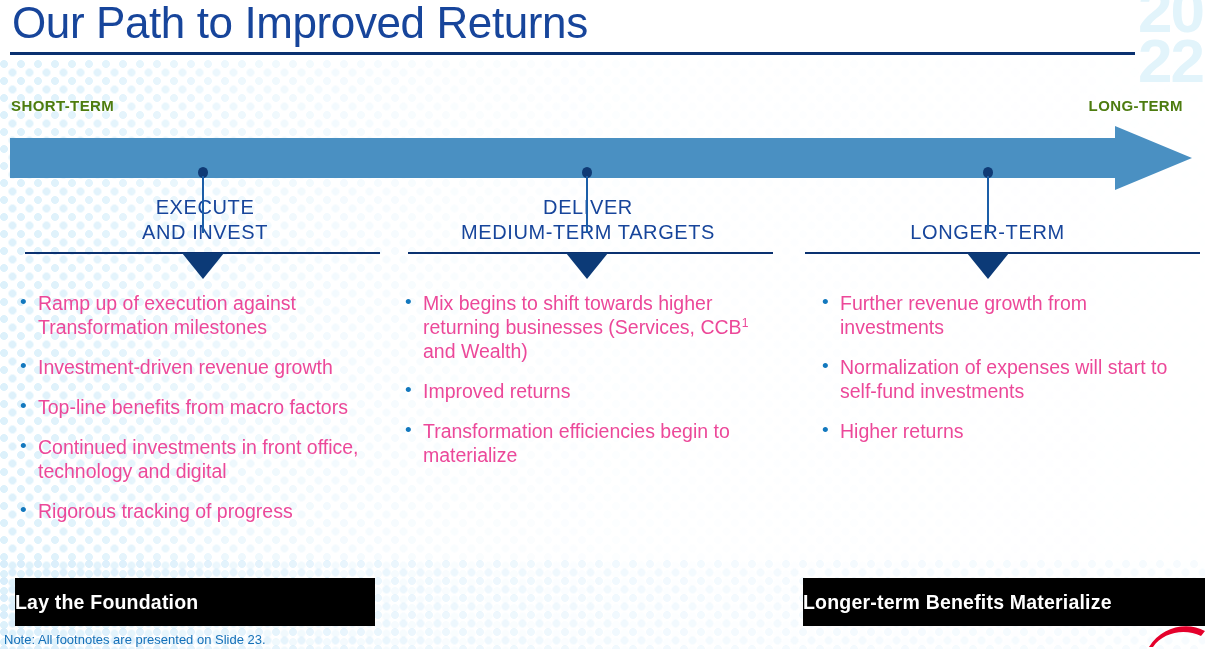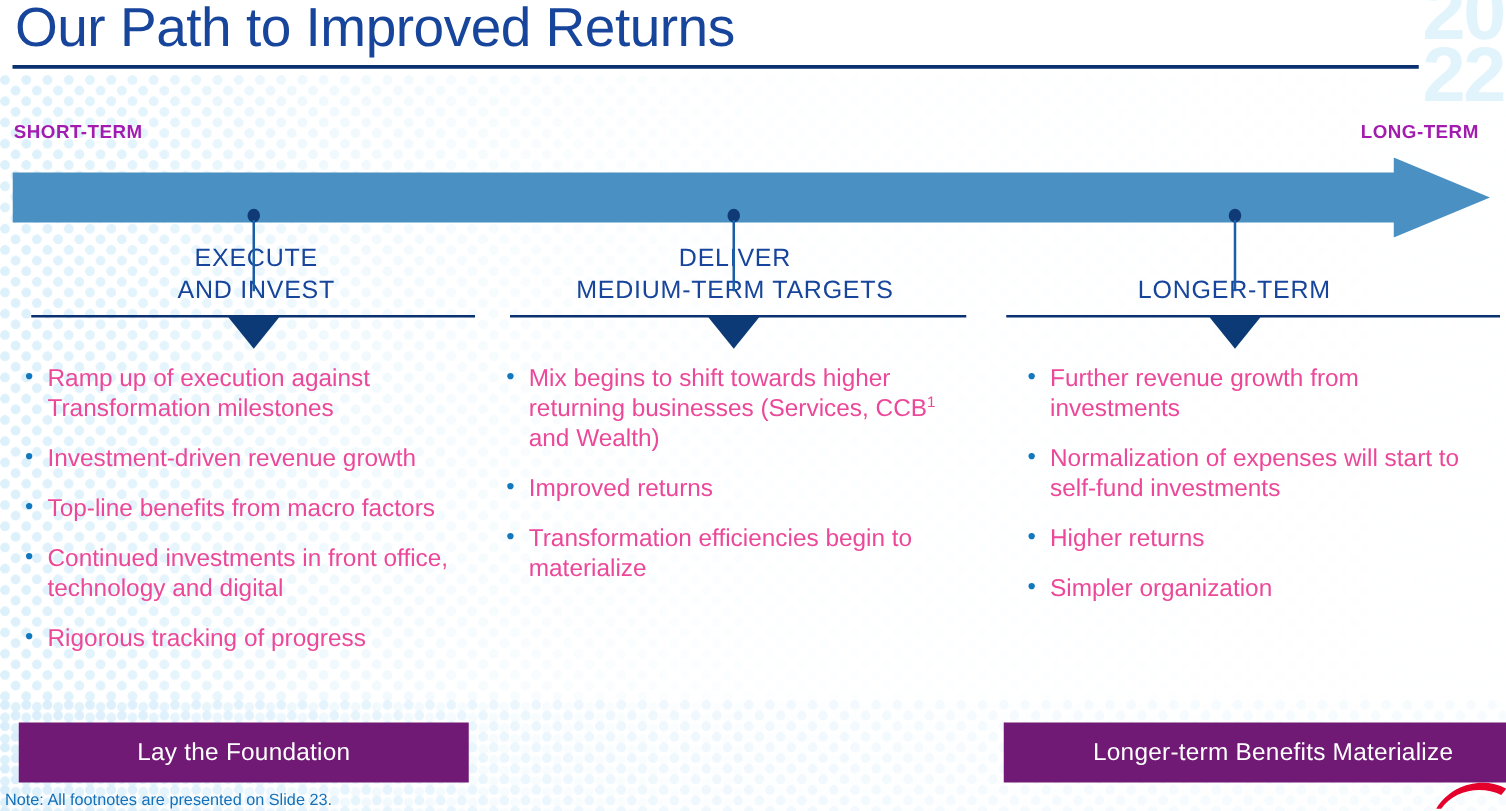--- a/index.html
+++ b/index.html
@@ -95,21 +95,21 @@
     background: #0a3170;
     z-index: 3;
   }
 
   
   .tl-label {
     position: absolute;
     top: 97px;
     font-size: 15px;
     font-weight: bold;
-    color: #a21caf;
+    color: #4d7c0f;
     letter-spacing: 0.4px;
     z-index: 3;
   }
   .tl-label.left  { left: 11px; }
   .tl-label.right { right: 22px; }
 
   .arrow {
     position: absolute;
     left: 10px;
     top: 126px;
@@ -192,27 +192,27 @@
     font-size: 0.62em;
     vertical-align: super;
     line-height: 0;
   }
 
   
   .banner {
     position: absolute;
     top: 578px;
     height: 48px;
-    background: #701a75;
+    background: #000000;
     color: #ffffff;
     font-size: 19.5px;
-    font-weight: normal;
+    font-weight: bold;
     display: flex;
     align-items: center;
-    justify-content: center;
+    justify-content: flex-start;
     letter-spacing: 0.2px;
     z-index: 3;
   }
   .banner sup {
     font-size: 0.62em;
     vertical-align: super;
     line-height: 0;
   }
 
   
@@ -309,21 +309,20 @@
   <div class="col-head" style="left:800px; top:220px; width:375px;">
     <div>LONGER-TERM</div>
   </div>
   <div class="col-rule" style="left:805px; top:252px; width:395px;"></div>
   <div class="col-tri" style="left:967px; top:253px;"></div>
 
   <div class="bullets" style="left:820px; top:291px; width:350px;">
     <div class="li">Further revenue growth from investments</div>
     <div class="li">Normalization of expenses will start to self-fund investments</div>
     <div class="li">Higher returns</div>
-    <div class="li">Simpler organization</div>
   </div>
 
   <div class="banner" style="left:803px; width:431px;">
     <span>Longer-term Benefits Materialize</span>
   </div>
 
   <div class="footnote">Note: All footnotes are presented on Slide 23.</div>
 
   <svg class="logo" viewBox="0 0 60 35">
     <path d="M8 33 C 18 18, 40 14, 56 22 L 60 17 C 42 7, 16 13, 4 33 Z" fill="#e4002b"></path>

